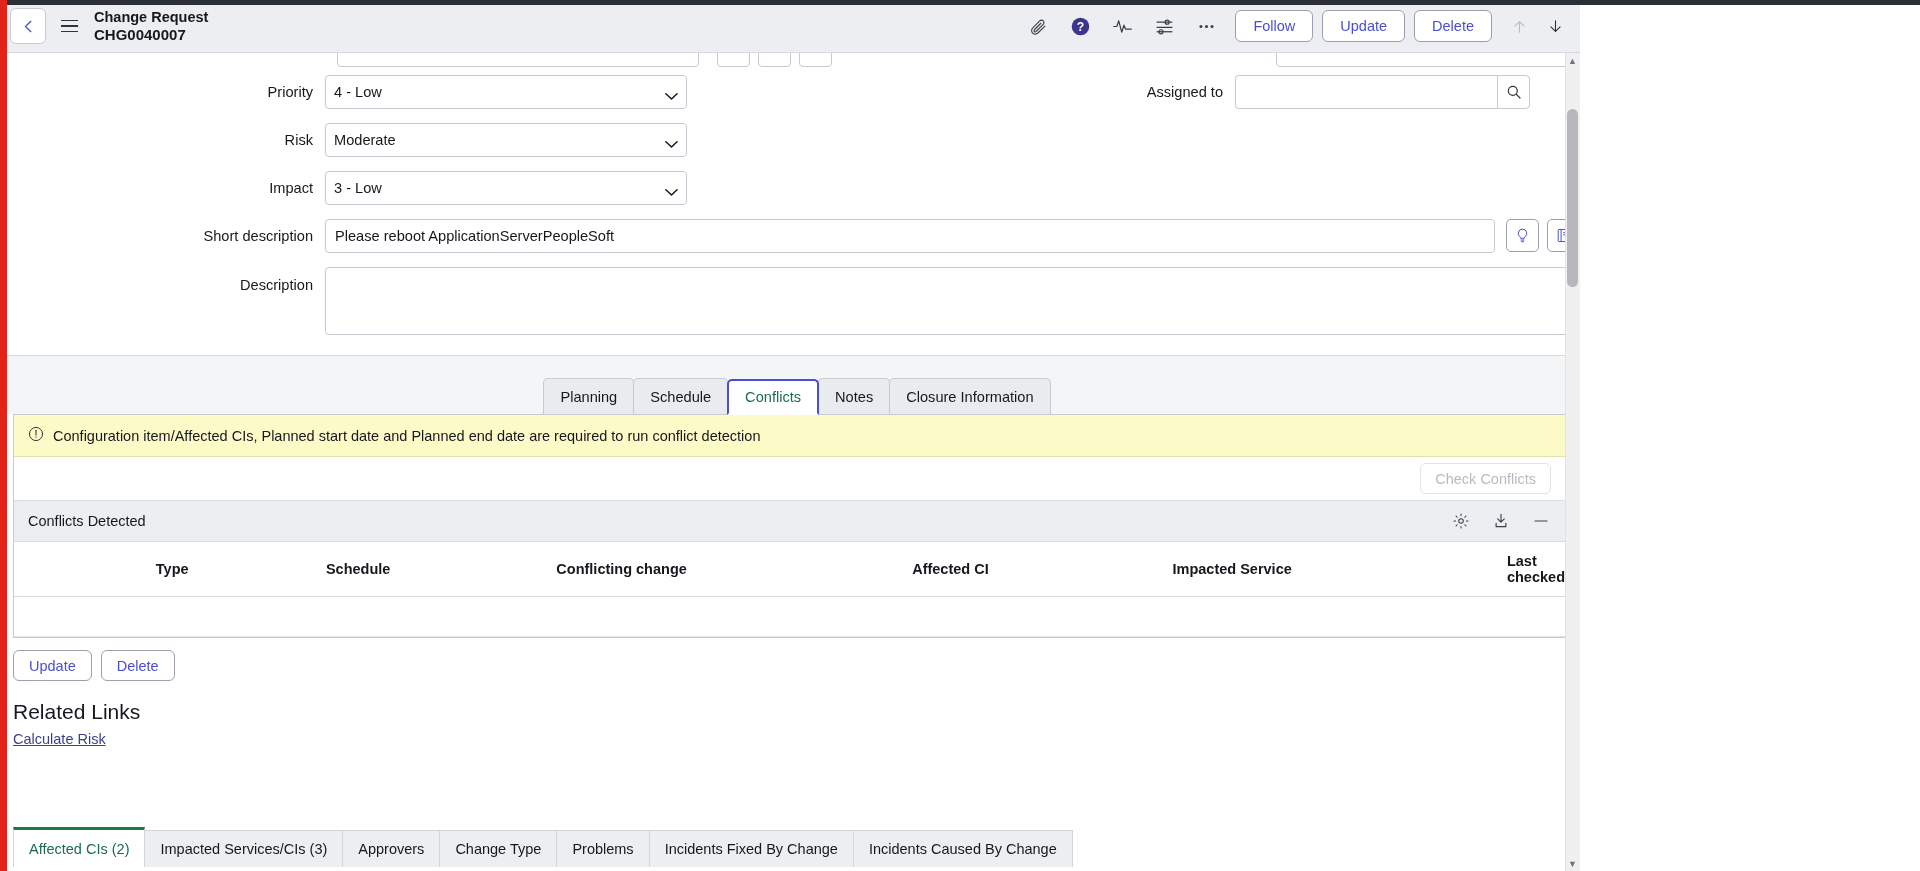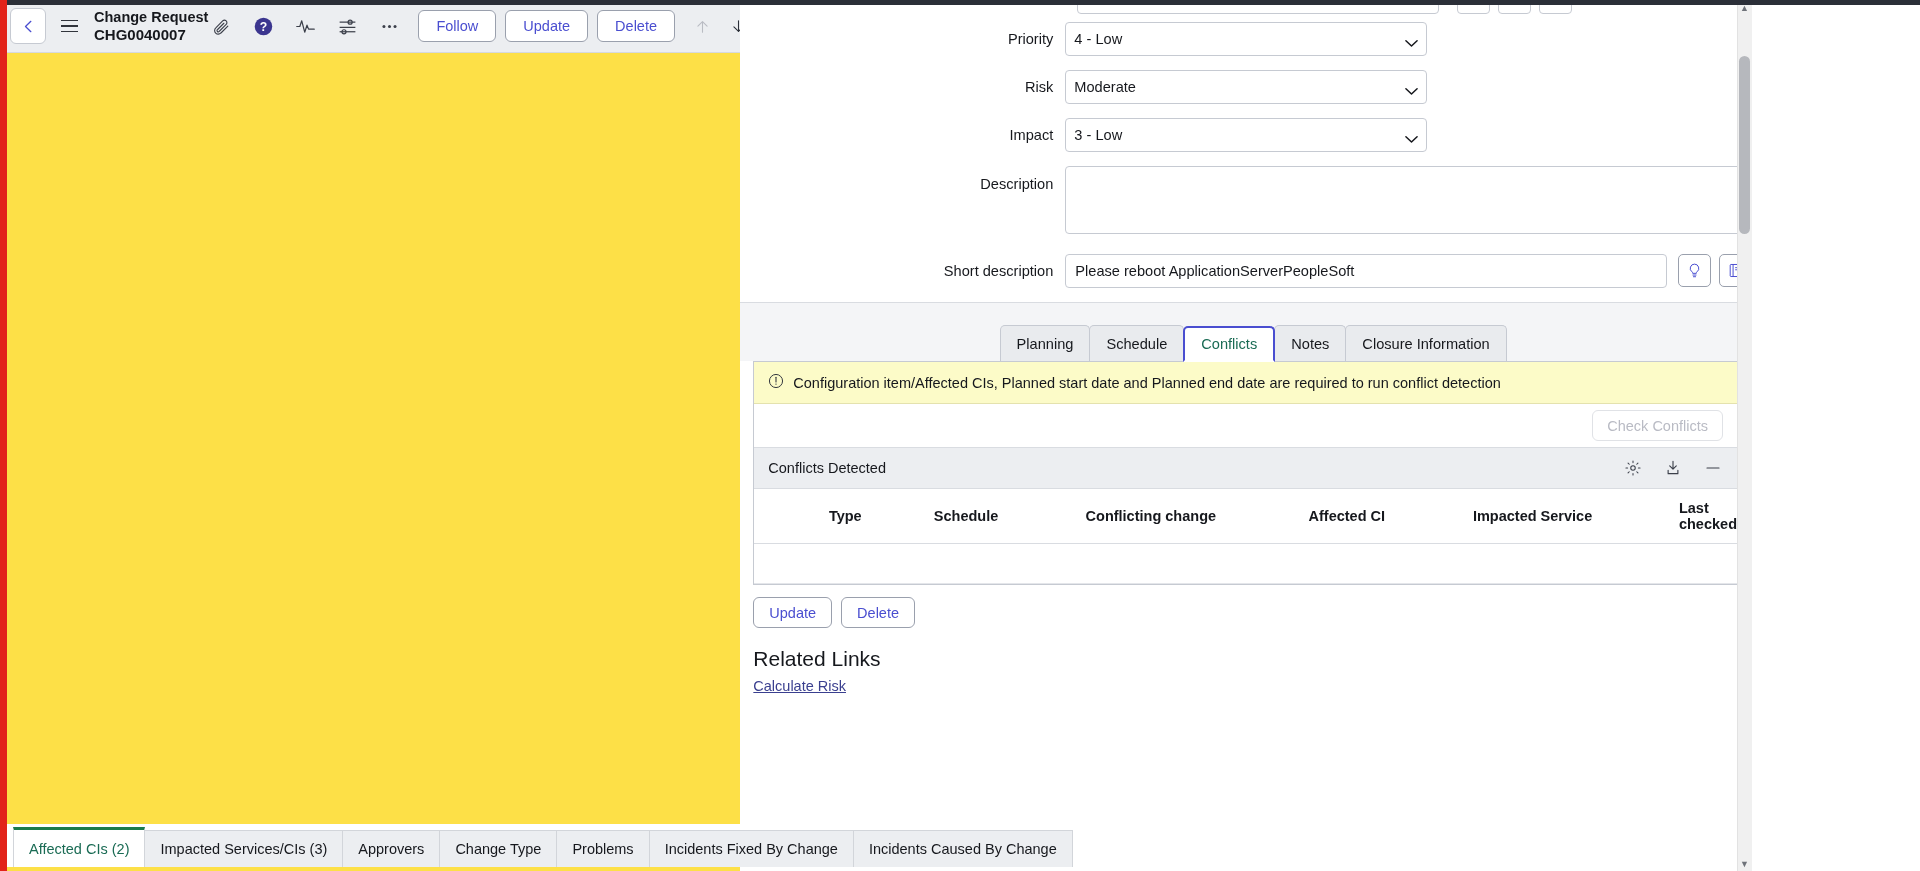--- a/index.html
+++ b/index.html
@@ -6,23 +6,23 @@
   html, body {
     margin: 0; padding: 0;
     width: 1920px; height: 871px;
     overflow: hidden;
     background: #ffffff;
     font-family: "Liberation Sans", sans-serif;
     color: #16181d;
   }
   #app {
     position: relative;
-    width: 1752px; height: 871px;
-    display: flex; flex-direction: row;
-    background: #fde047;
+    width: 1580px; height: 871px;
+    display: flex; flex-direction: column;
+    background: #a16207;
   }
 
   
   .left-rail {
     position: absolute; left: 0; top: 0;
     width: 7px; height: 871px;
     background: #e2231a; z-index: 40;
   }
   .top-strip {
     position: absolute; left: 0; top: 0;
@@ -410,25 +410,20 @@
         <div class="sel-wrap">
           <select class="sel">
             <option>3 - Low</option>
           </select>
           <span class="sel-caret">
             <svg width="13" height="9" viewBox="0 0 14 9">
                 <path d="M1 1.5 7 7.2 13 1.5" fill="none" stroke="#16181d" stroke-width="1.6" stroke-linecap="round" stroke-linejoin="round"></path>
               </svg>
           </span>
         </div>
-      </div>
-
-      <div class="form-row" style="margin-bottom:20px;">
-        <div class="fld-label tall">Description</div>
-        <textarea class="desc-area" style=""></textarea>
       </div>
 
       <div class="form-row">
         <div class="fld-label">Short description</div>
         <input class="sd-input" type="text" value="Please reboot ApplicationServerPeopleSoft" style="">
         <div class="sd-icons">
           <div class="sq-btn">
             <svg width="17" height="17" viewBox="0 0 24 24">
               <path d="M12 3a6 6 0 0 0-3.5 10.9c.6.5.9 1.1.9 1.8v.3h5.2v-.3c0-.7.3-1.3.9-1.8A6 6 0 0 0 12 3z" fill="none" stroke="#4a4ed0" stroke-width="1.4" stroke-linejoin="round"></path>
               <line x1="9.8" y1="18.4" x2="14.2" y2="18.4" stroke="#4a4ed0" stroke-width="1.4" stroke-linecap="round"></line>
@@ -437,20 +432,25 @@
           </div>
           <div class="sq-btn">
             <svg width="17" height="17" viewBox="0 0 24 24">
               <rect x="4.5" y="3.5" width="15" height="17" rx="1.2" fill="none" stroke="#4a4ed0" stroke-width="1.4"></rect>
               <line x1="8.6" y1="3.5" x2="8.6" y2="20.5" stroke="#4a4ed0" stroke-width="1.4"></line>
               <line x1="11.5" y1="8" x2="16.5" y2="8" stroke="#4a4ed0" stroke-width="1.3"></line>
               <line x1="11.5" y1="11" x2="16.5" y2="11" stroke="#4a4ed0" stroke-width="1.3"></line>
             </svg>
           </div>
         </div>
+      </div>
+
+      <div class="form-row" style="margin-bottom:20px;">
+        <div class="fld-label tall">Description</div>
+        <textarea class="desc-area" style=""></textarea>
       </div>
     </div>
 
     <div class="section-gap"></div>
 
     
     <div class="tabs-band">
       <div class="tabs-row">
         <div class="tab">Planning</div>
         <div class="tab">Schedule</div>

